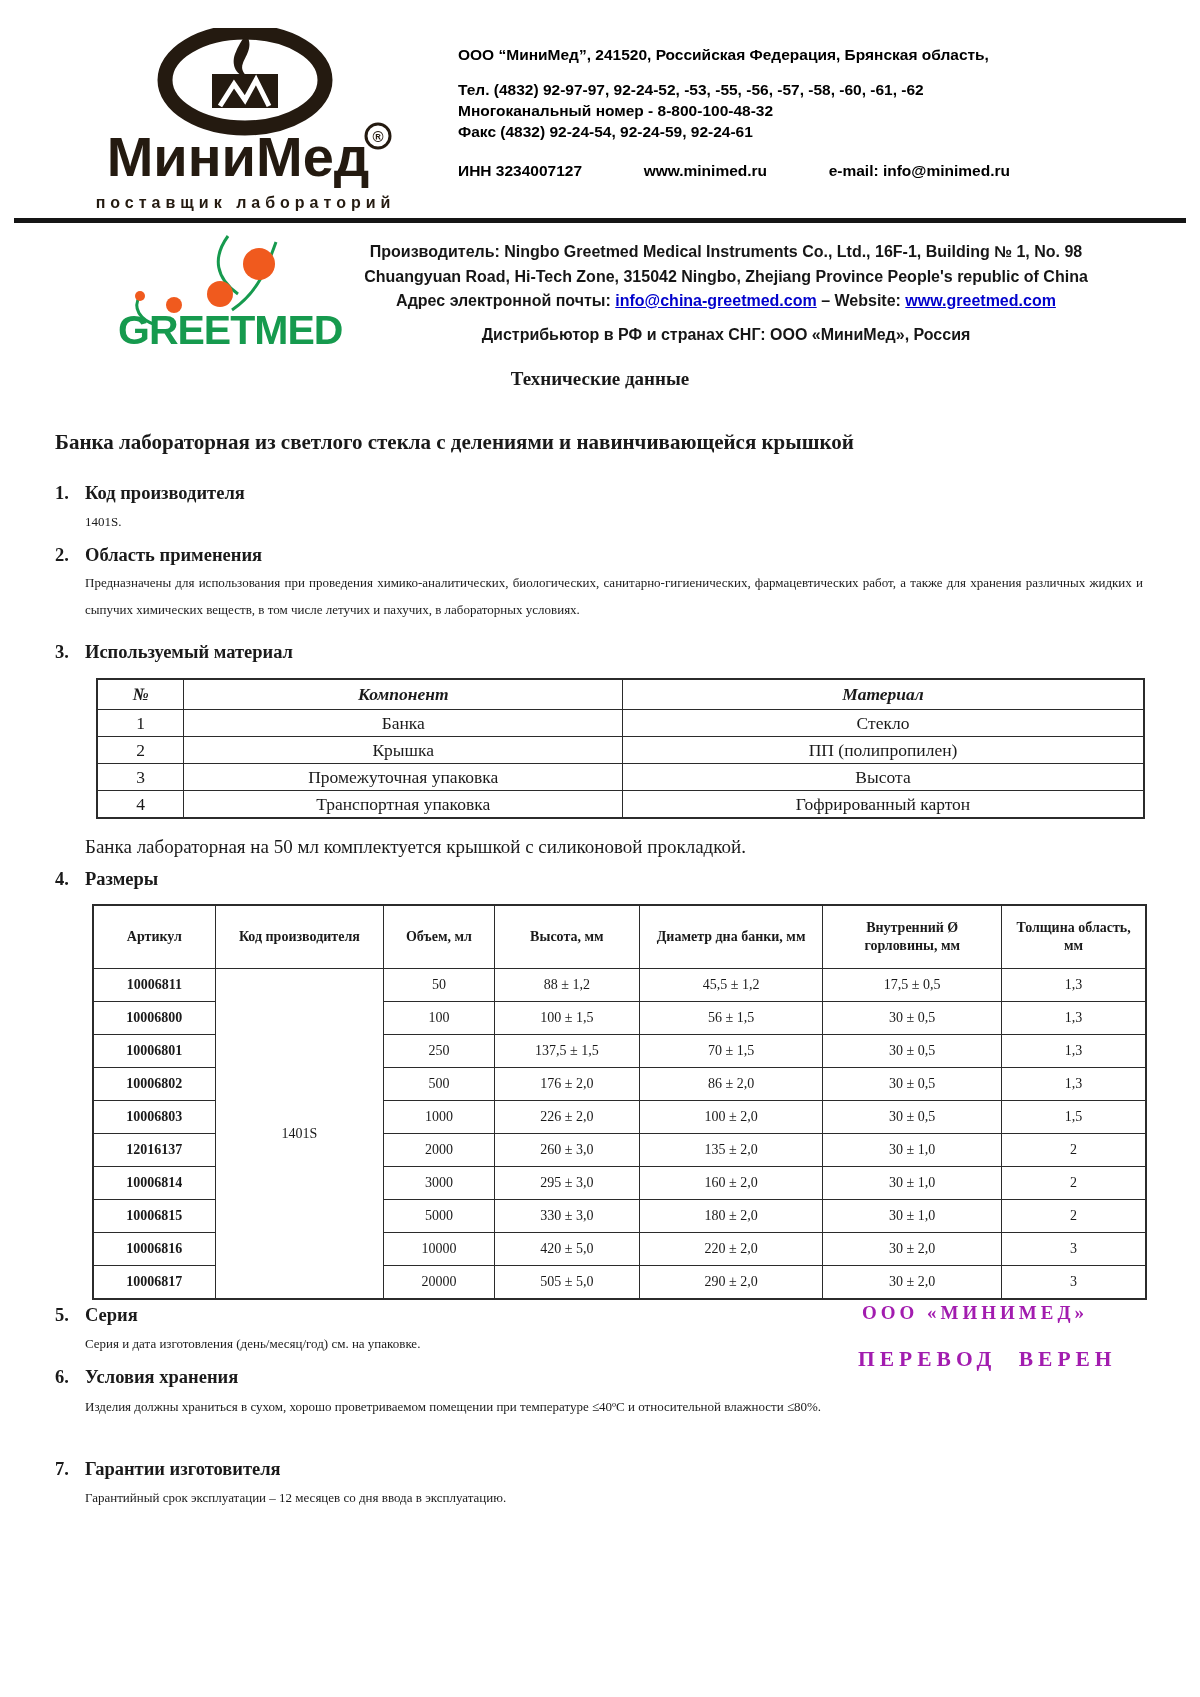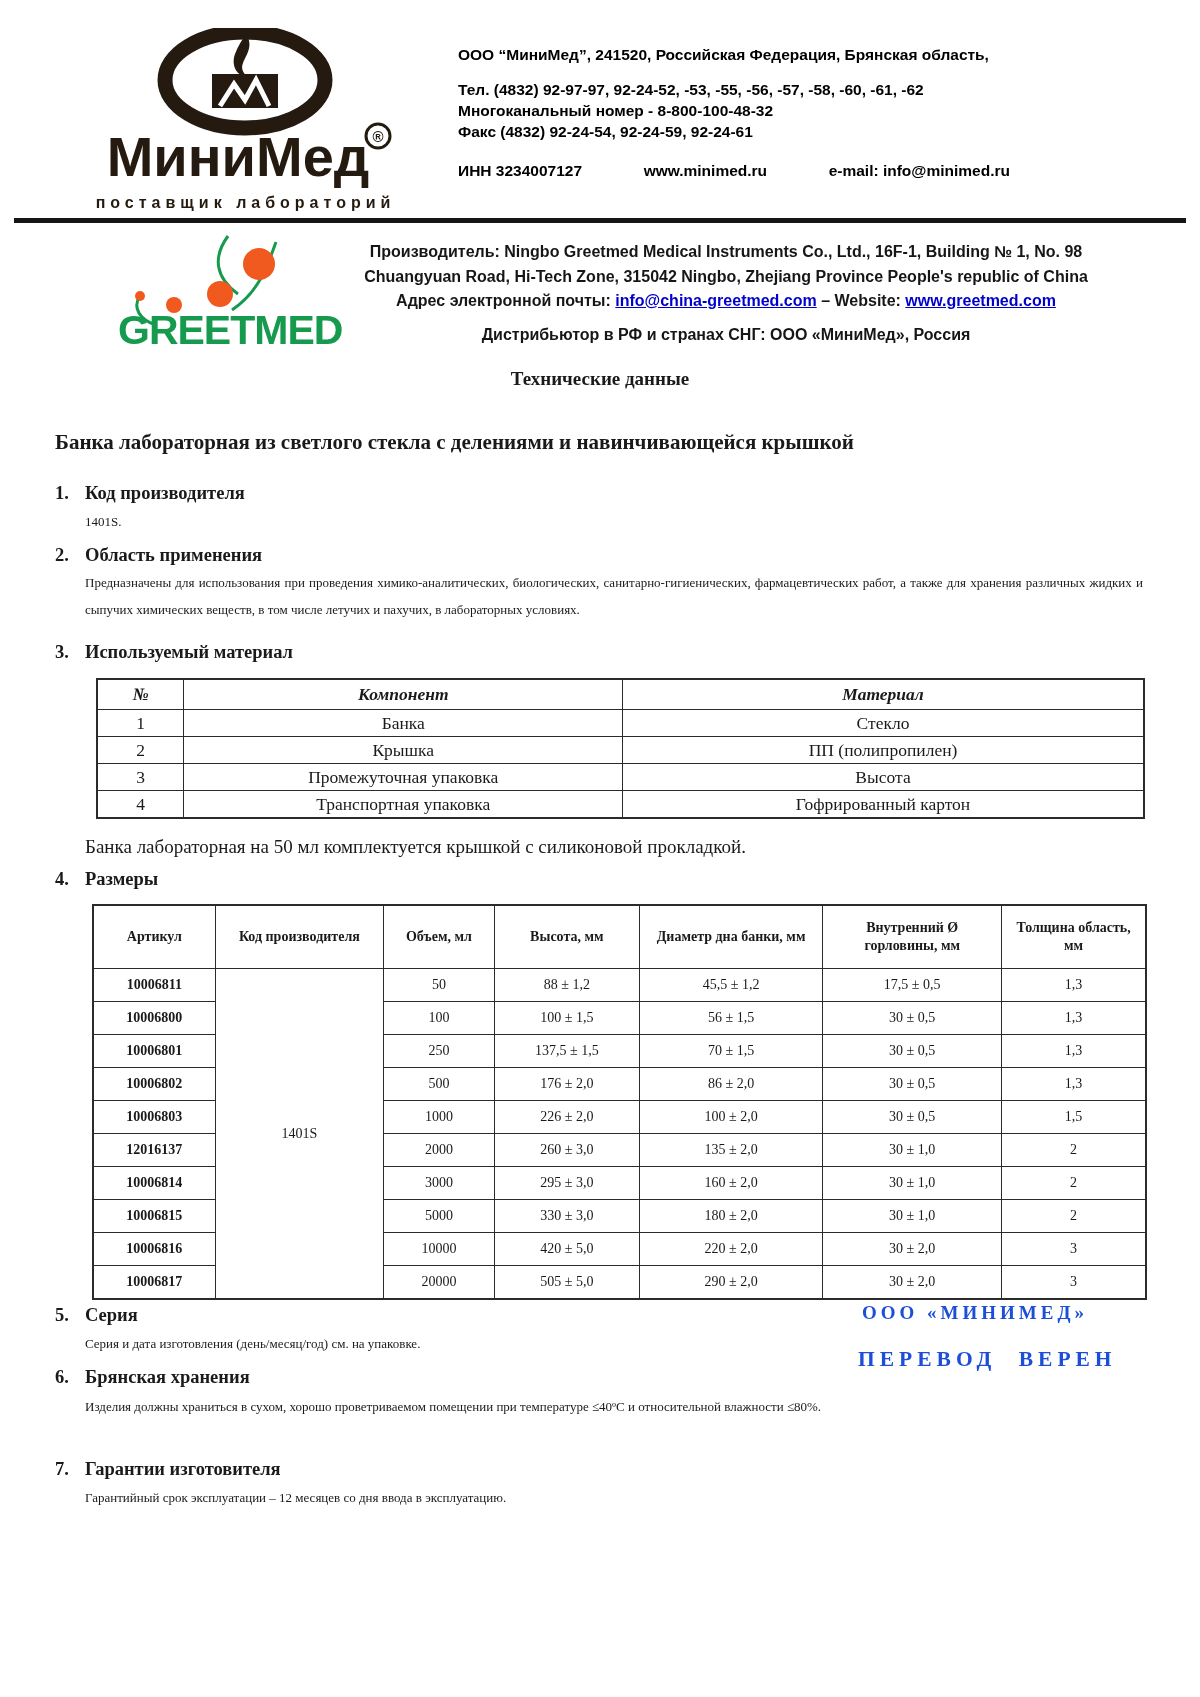--- a/index.html
+++ b/index.html
@@ -45,21 +45,21 @@
 
   .size-table{left:92px;top:896px;width:1055px;font-size:14px;margin-top:8px;}
   .size-table th{font-weight:bold;height:58px;line-height:1.3;padding:2px 6px;}
   .size-table td{height:32px;padding:0 4px;}
   .size-table th,.size-table td{border:1.6px solid #2b2b2b;text-align:center;vertical-align:middle;}
   .size-table{border:2.5px solid #2b2b2b;}
   .size-table td.art{font-weight:bold;}
   .size-table td.mcode{font-weight:normal;}
 
   
-  .stamp{color:#1d4ed8;font-weight:bold;text-align:center;white-space:nowrap;}
+  .stamp{color:#a21caf;font-weight:bold;text-align:center;white-space:nowrap;}
   .stamp1{left:862px;top:1302px;width:215px;font-size:19px;letter-spacing:4px;}
   .stamp2{left:858px;top:1347px;width:220px;font-size:21.5px;letter-spacing:5px;word-spacing:12px;}
 </style>
 </head>
 <body>
 
 <div class="page">
 
   <div class="abs logo-block">
     <svg width="315" height="160" viewBox="0 0 315 160">
@@ -282,21 +282,21 @@
 
   <div class="abs sec-head" style="top:1305px;">
     <span class="num">5.</span><span>Серия</span>
   </div>
   <div class="abs sec-body" style="top:1330px;text-align:left;width:760px;">Серия и дата изготовления (день/месяц/год) см. на упаковке.</div>
 
   <div class="abs stamp stamp1">ООО «МИНИМЕД»</div>
   <div class="abs stamp stamp2">ПЕРЕВОД ВЕРЕН</div>
 
   <div class="abs sec-head" style="top:1367px;">
-    <span class="num">6.</span><span>Брянская хранения</span>
+    <span class="num">6.</span><span>Условия хранения</span>
   </div>
   <div class="abs sec-body" style="top:1391px;line-height:31px;">Изделия должны храниться в сухом, хорошо проветриваемом помещении при температуре ≤40ºС и относительной влажности ≤80%.</div>
 
   <div class="abs sec-head" style="top:1459px;">
     <span class="num">7.</span><span>Гарантии изготовителя</span>
   </div>
   <div class="abs sec-body" style="top:1484px;text-align:left;">Гарантийный срок эксплуатации – 12 месяцев со дня ввода в эксплуатацию.</div>
 
 </div>
 

